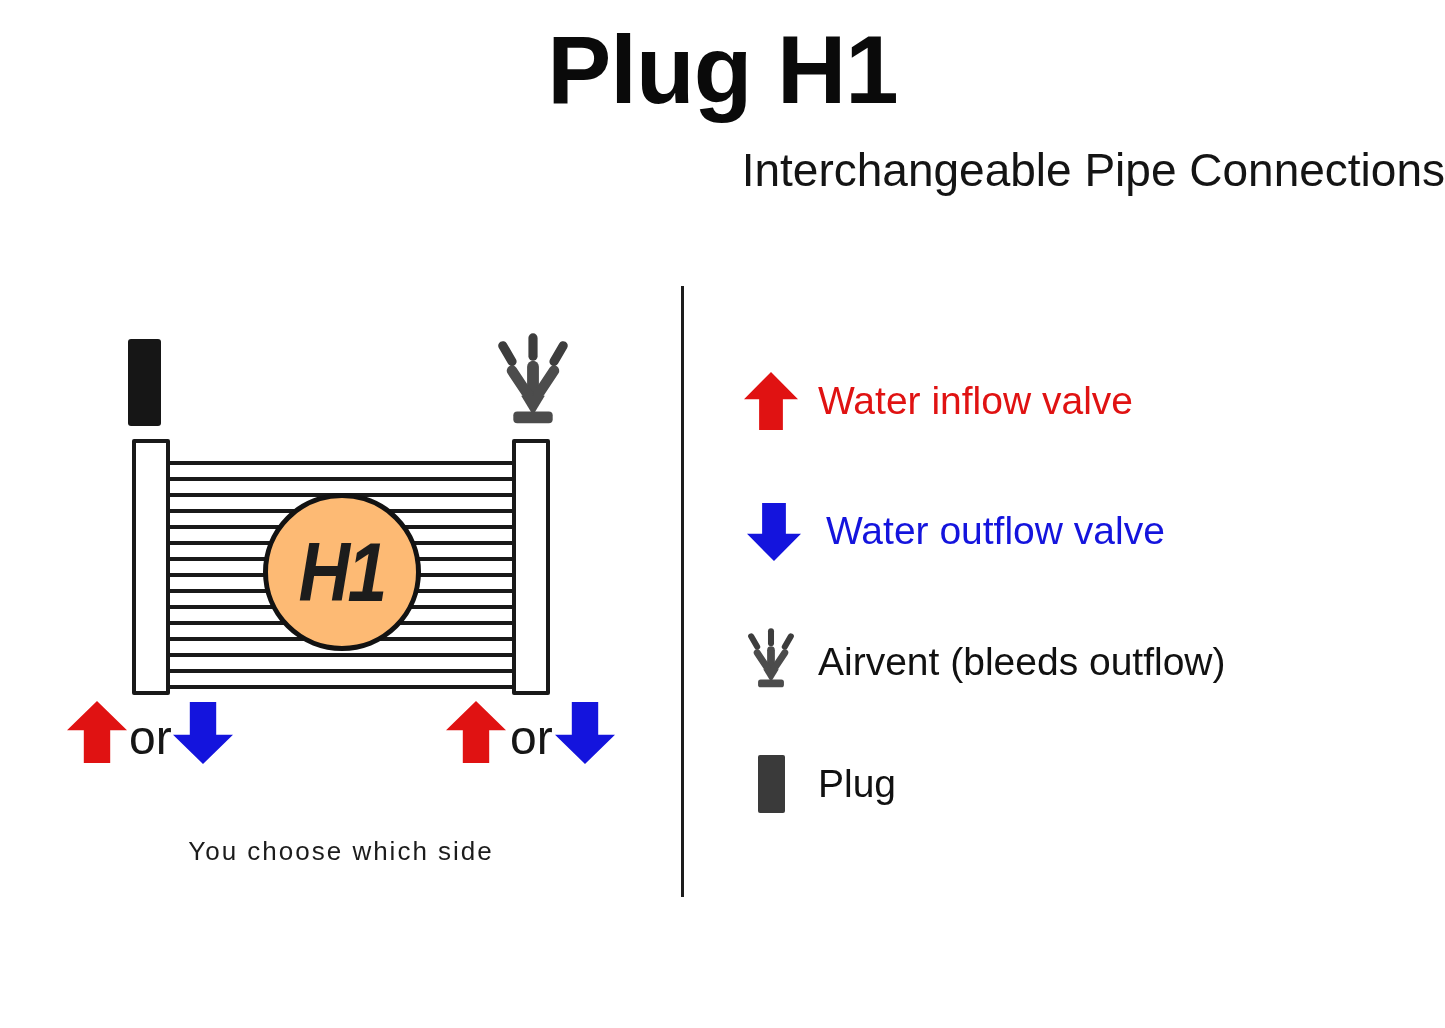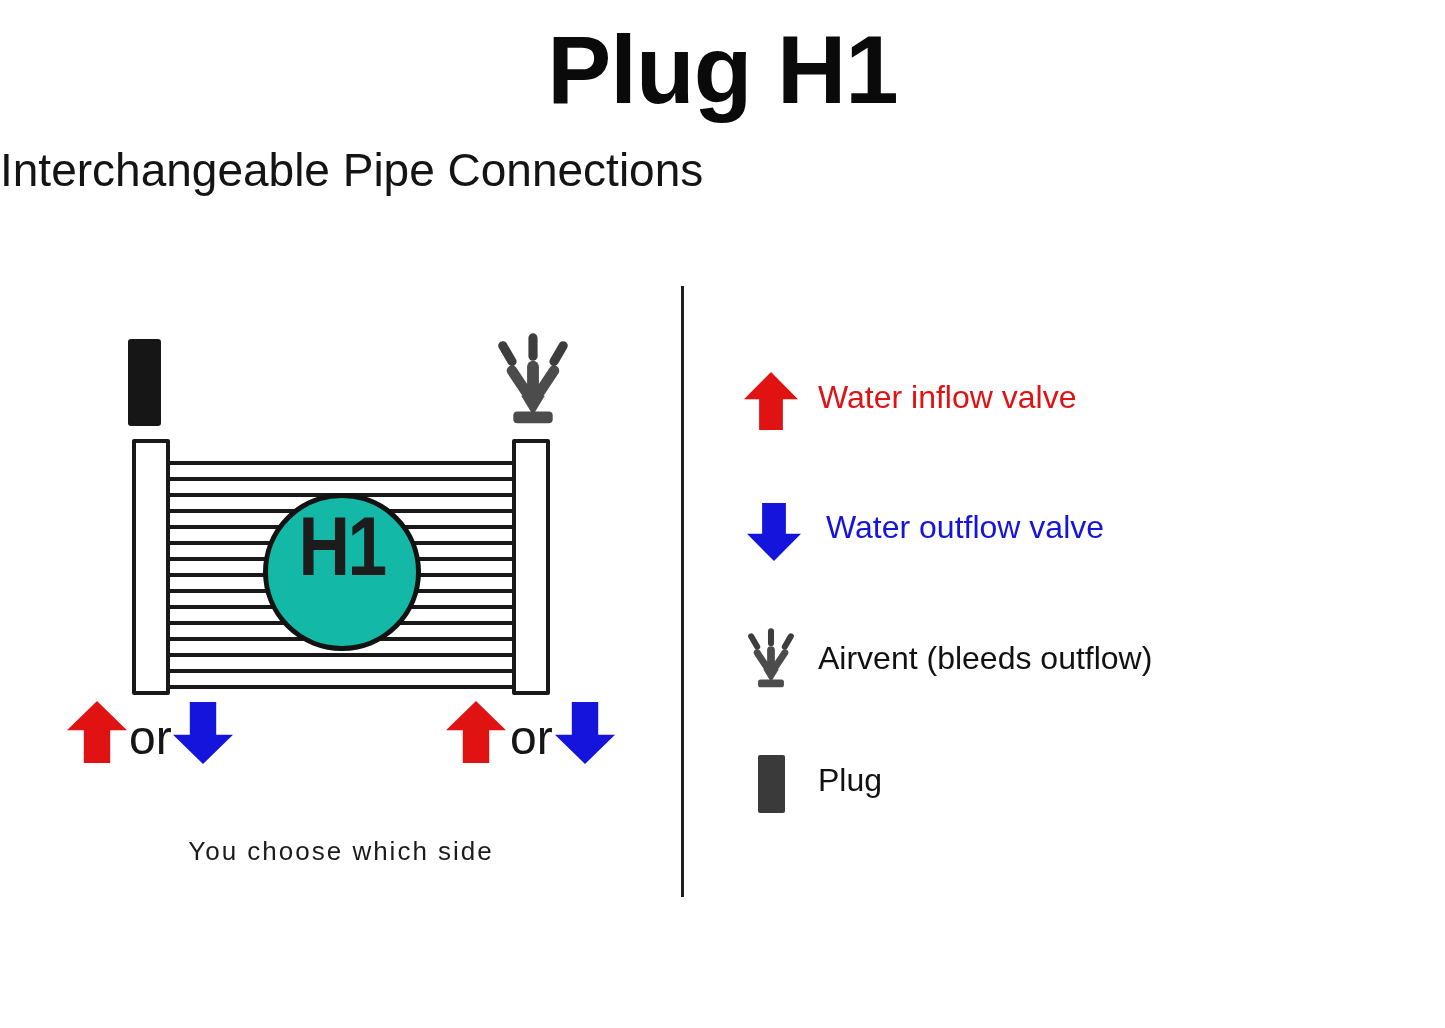--- a/index.html
+++ b/index.html
@@ -12,21 +12,21 @@
   }
 
   
   .title{
     position:absolute;left:0;top:20px;width:1445px;
     text-align:center;font-size:96px;font-weight:bold;
     letter-spacing:-1px;color:#0a0a0a;line-height:1.05;
   }
   .subtitle{
     position:absolute;left:0;top:143px;width:1445px;
-    text-align:left;font-size:46px;font-weight:400;color:#141414;
+    text-align:right;font-size:46px;font-weight:400;color:#141414;
   }
 
   
   .plug-diagram{
     position:absolute;left:128px;top:339px;width:33px;height:87px;
     border-radius:3px;background:#161616;
   }
   .airvent-diagram{position:absolute;left:492px;top:330px;width:82px;height:105px;}
 
   .rail{
@@ -36,22 +36,22 @@
   .rail-left{left:132px;}
   .rail-right{left:512px;}
 
   .fins{
     position:absolute;left:170px;top:461px;width:342px;height:229px;
     background:repeating-linear-gradient(to bottom,#191919 0 4px,transparent 4px 16px);
   }
 
   .badge-circle{
     position:absolute;left:263px;top:493px;width:148px;height:148px;
-    background:#14b8a6;border:5px solid #121212;border-radius:50%;
-    display:flex;align-items:flex-start;justify-content:center;
+    background:#fdba74;border:5px solid #121212;border-radius:50%;
+    display:flex;align-items:center;justify-content:center;font-style:italic;
   }
   .badge-circle span{
     font-size:84px;font-weight:bold;color:#1c1c1c;
     letter-spacing:-3px;transform:scaleX(0.85);
   }
 
   
   .arrow{position:absolute;width:60px;height:62px;}
   .arrow.up{clip-path:polygon(50% 0,100% 47%,72% 47%,72% 100%,28% 100%,28% 47%,0 47%);}
   .arrow.down{clip-path:polygon(28% 0,72% 0,72% 53%,100% 53%,50% 100%,0 53%,28% 53%);}
@@ -72,21 +72,21 @@
 
   
   .divider{position:absolute;left:681px;top:286px;width:3px;height:611px;background:#1c1c1c;}
 
   
   .legend-arrow{position:absolute;width:54px;height:58px;}
   .l-icon-1{left:744px;top:372px;}
   .l-icon-2{left:747px;top:503px;}
   .l-air{position:absolute;left:744px;top:626px;width:54px;height:69px;}
   .l-plug{position:absolute;left:758px;top:755px;width:27px;height:58px;border-radius:2px;background:#3a3a3a;}
-  .l-label{position:absolute;left:818px;font-size:32px;white-space:nowrap;color:#111;}
+  .l-label{position:absolute;left:818px;font-size:39px;white-space:nowrap;color:#111;}
   .ll-1{top:379px;}
   .ll-2{top:509px;margin-left:8px;}
   .ll-3{top:640px;}
   .ll-4{top:762px;}
 </style>
 </head>
 <body>
 
 <div class="title">Plug H1</div>
 <div class="subtitle">Interchangeable Pipe Connections</div>

